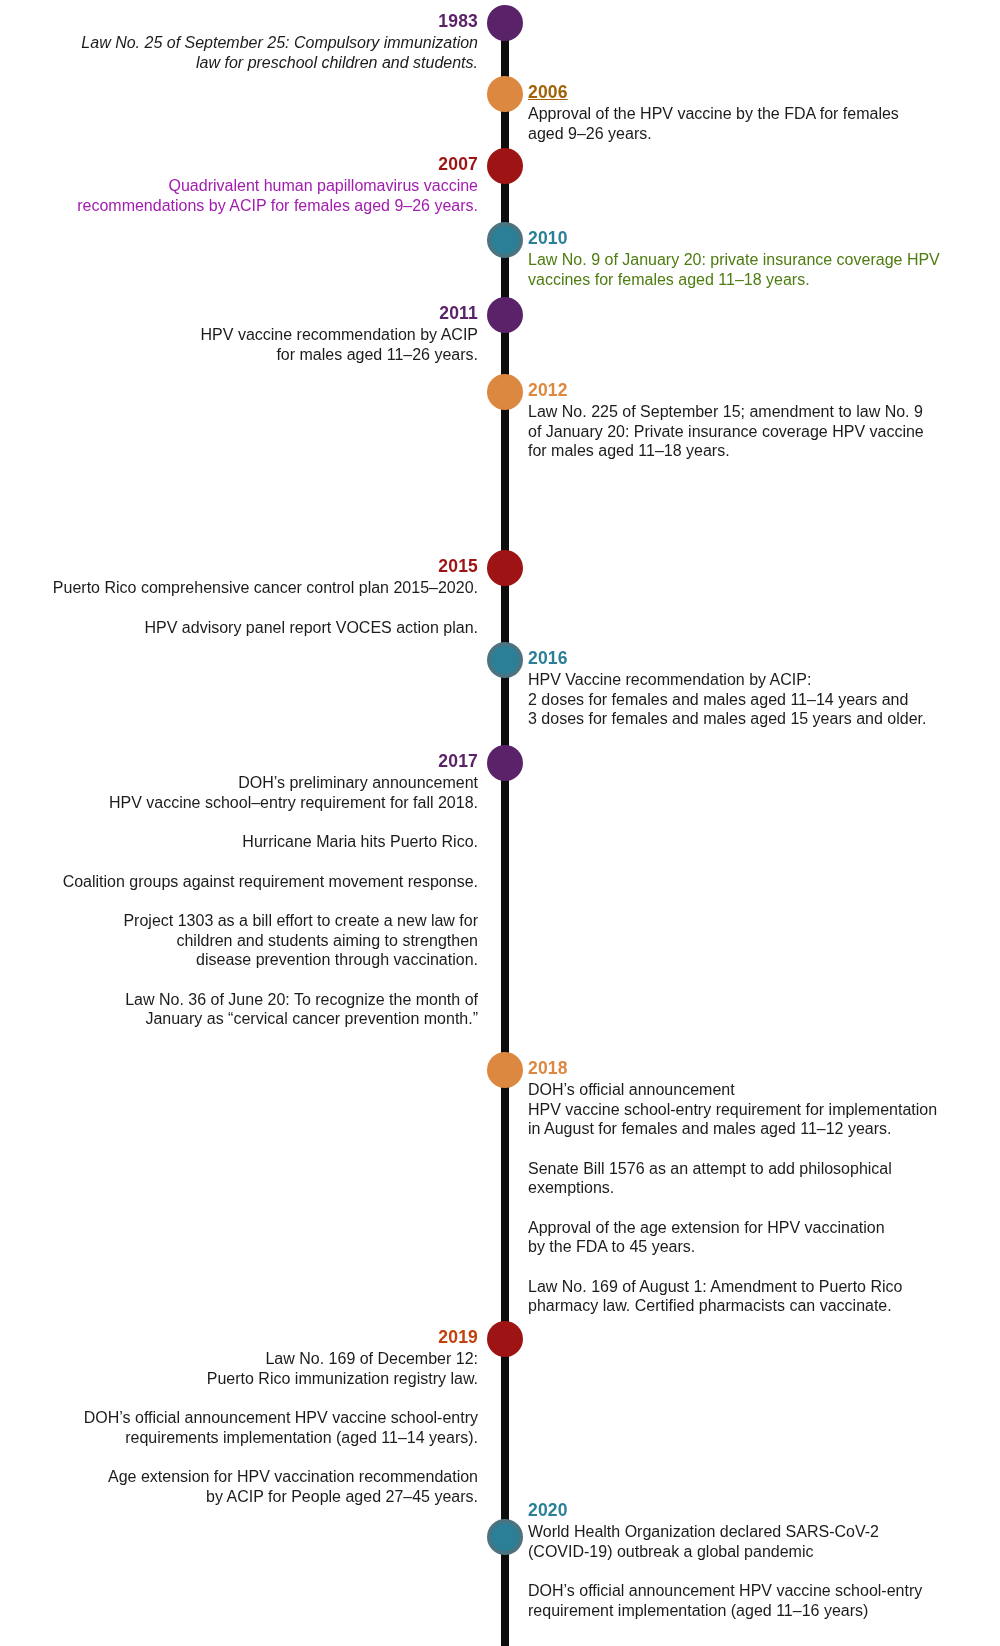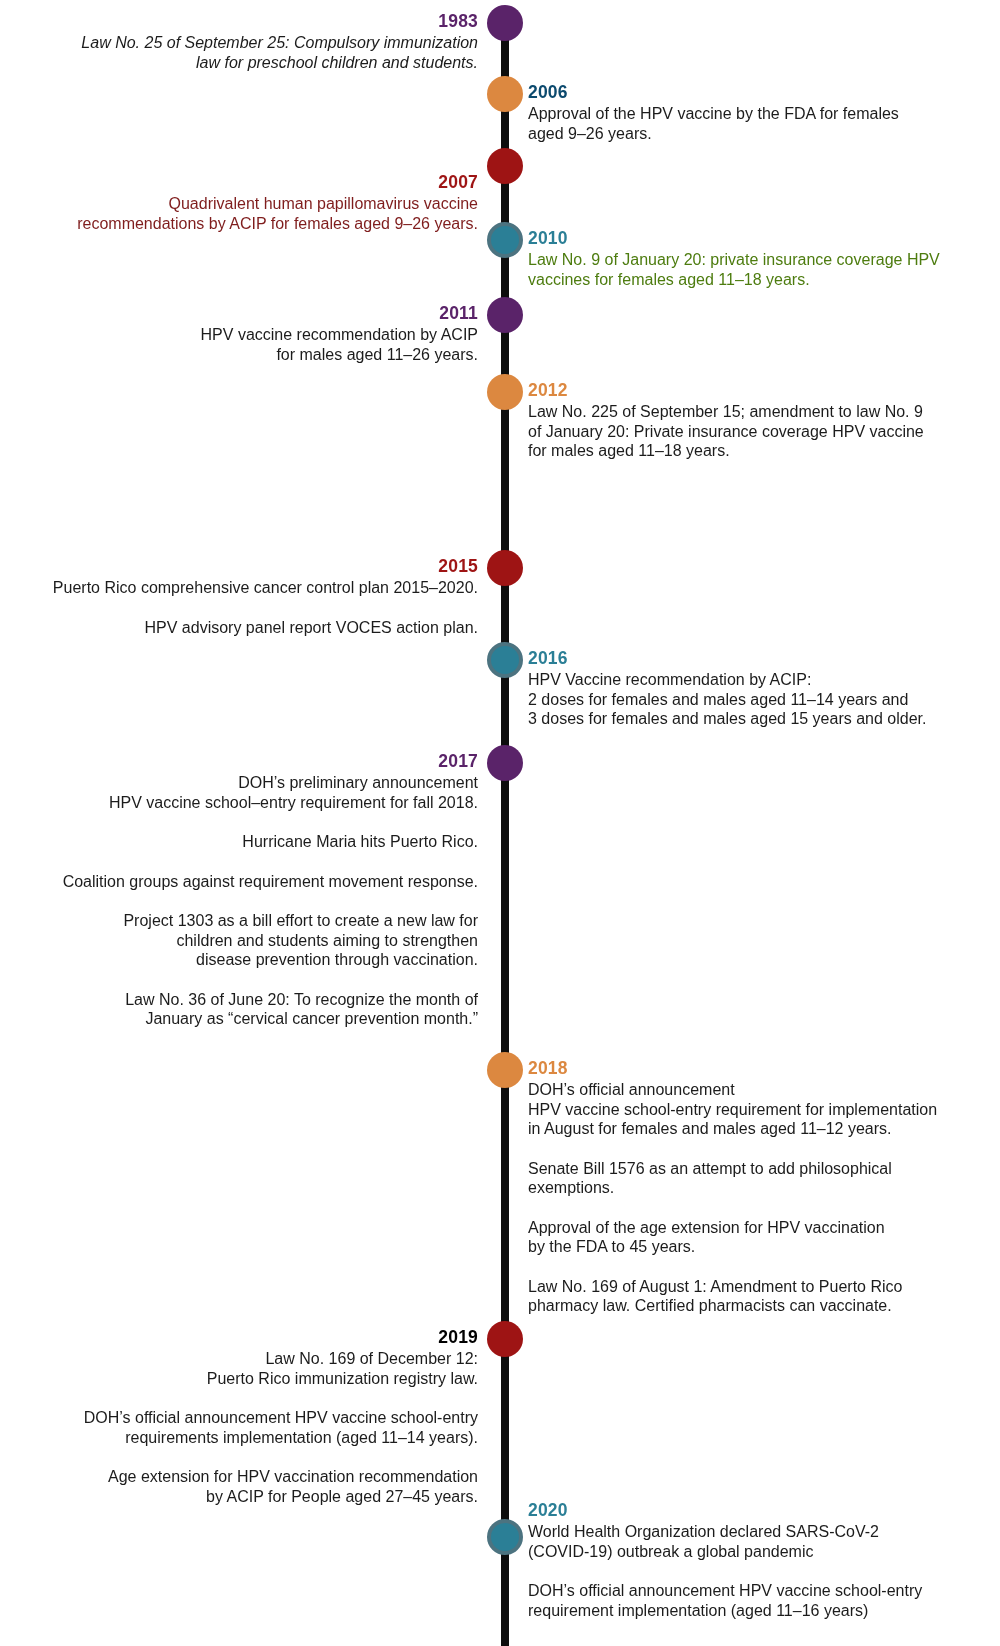--- a/index.html
+++ b/index.html
@@ -58,28 +58,28 @@
 <div class="canvas" style="background: rgb(255, 255, 255);">
   <div class="axis" style="background: rgb(13, 13, 13);"></div>
 <div class="dot" style="top: 5px; background: rgb(90, 35, 105);"></div>
     <div class="event left" style="top: 11px;">
       <div class="year" style="color: rgb(90, 35, 105);">1983</div>
       <p class="para" style="color: rgb(28, 28, 28); font-style: italic;">Law No. 25 of September 25: Compulsory immunization
 law for preschool children and students.</p>
     </div>
     <div class="dot" style="top: 76px; background: rgb(220, 136, 64);"></div>
     <div class="event right" style="top: 82px;">
-      <div class="year" style="color: #0c4a6e;">2006</div>
+      <div class="year" style="color: #a16207; text-decoration: underline;">2006</div>
       <p class="para" style="color: rgb(28, 28, 28);">Approval of the HPV vaccine by the FDA for females
 aged 9–26 years.</p>
     </div>
     <div class="dot" style="top: 148px; background: rgb(158, 20, 20);"></div>
     <div class="event left" style="top: 154px;">
-      <div class="year" style="color: rgb(158, 20, 20); margin-top: 18px;">2007</div>
-      <p class="para" style="color: #7f1d1d;">Quadrivalent human papillomavirus vaccine
+      <div class="year" style="color: rgb(158, 20, 20);">2007</div>
+      <p class="para" style="color: #a21caf;">Quadrivalent human papillomavirus vaccine
 recommendations by ACIP for females aged 9–26 years.</p>
     </div>
     <div class="dot ring" style="top: 222px; background: rgb(43, 127, 150); border-color: rgb(76, 115, 128);"></div>
     <div class="event right" style="top: 228px;">
       <div class="year" style="color: rgb(43, 127, 150);">2010</div>
       <p class="para" style="color: #4d7c0f;">Law No. 9 of January 20: private insurance coverage HPV
 vaccines for females aged 11–18 years.</p>
     </div>
     <div class="dot" style="top: 297px; background: rgb(90, 35, 105);"></div>
     <div class="event left" style="top: 303px;">
@@ -128,21 +128,21 @@
 in August for females and males aged 11–12 years.</p>
       <p class="para" style="color: rgb(28, 28, 28);">Senate Bill 1576 as an attempt to add philosophical
 exemptions.</p>
       <p class="para" style="color: rgb(28, 28, 28);">Approval of the age extension for HPV vaccination
 by the FDA to 45 years.</p>
       <p class="para" style="color: rgb(28, 28, 28);">Law No. 169 of August 1: Amendment to Puerto Rico
 pharmacy law. Certified pharmacists can vaccinate.</p>
     </div>
     <div class="dot" style="top: 1321px; background: rgb(158, 20, 20);"></div>
     <div class="event left" style="top: 1327px;">
-      <div class="year" style="color: #000000;">2019</div>
+      <div class="year" style="color: #c2410c;">2019</div>
       <p class="para" style="color: rgb(28, 28, 28);">Law No. 169 of December 12:
 Puerto Rico immunization registry law.</p>
       <p class="para" style="color: rgb(28, 28, 28);">DOH’s official announcement HPV vaccine school-entry
 requirements implementation (aged 11–14 years).</p>
       <p class="para" style="color: rgb(28, 28, 28);">Age extension for HPV vaccination recommendation
 by ACIP for People aged 27–45 years.</p>
     </div>
     <div class="dot ring" style="top: 1519px; background: rgb(43, 127, 150); border-color: rgb(76, 115, 128);"></div>
     <div class="event right" style="top: 1500px;">
       <div class="year" style="color: rgb(43, 127, 150);">2020</div>

